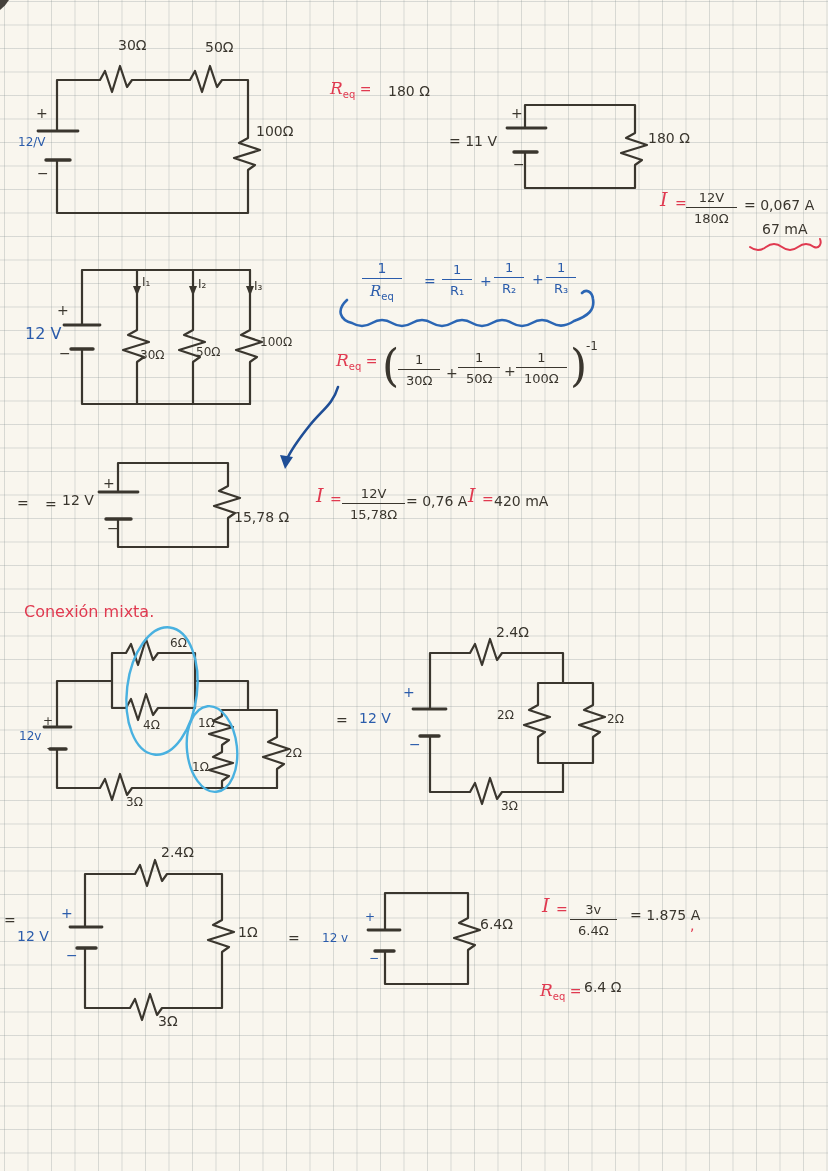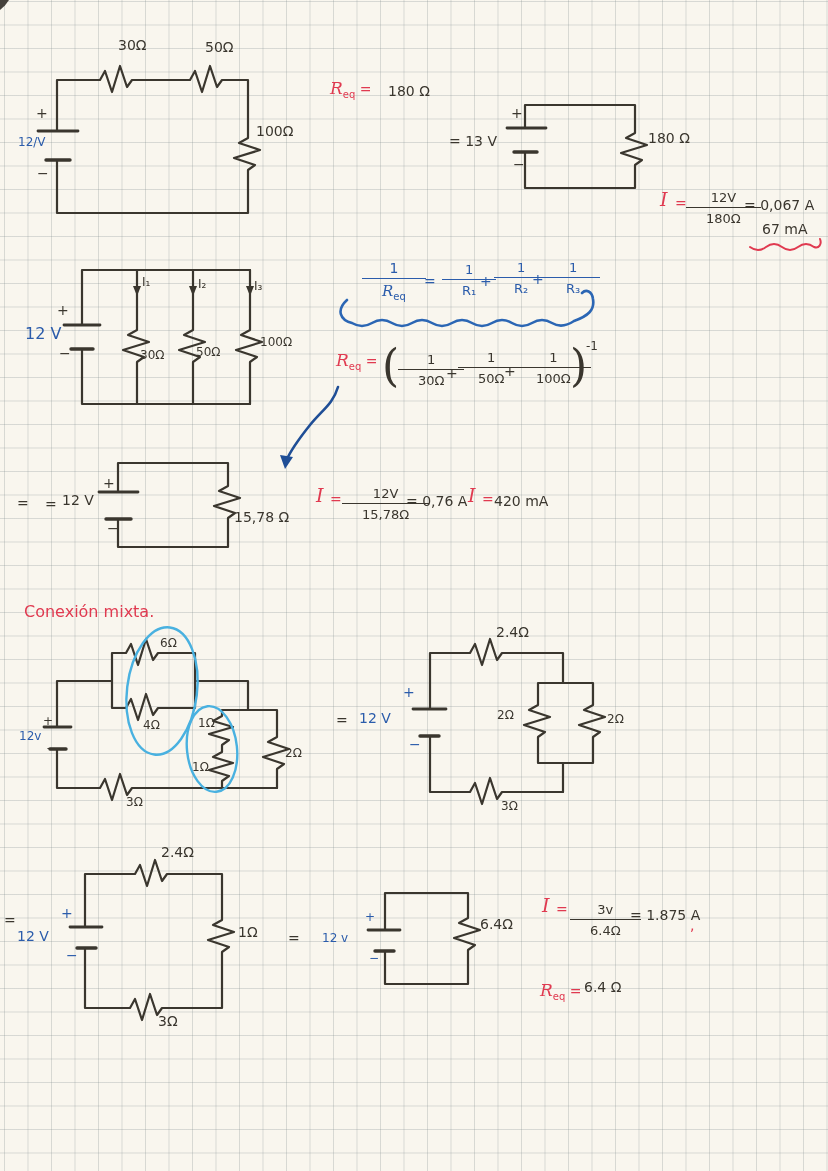--- a/index.html
+++ b/index.html
@@ -19,21 +19,21 @@
   .blue{color:#2b5cab;}
   .red{color:#e03a50;}
   .sm{font-size:12px;}
   .md{font-size:14px;}
   .lg{font-size:16px;}
   .ivar{font-family:"DejaVu Serif",serif; font-style:italic; font-size:19px;}
   .rvar{font-family:"DejaVu Serif",serif; font-style:italic; font-size:17px;}
   .sub{font-size:10px; vertical-align:-4px;}
   .frac{position:absolute; display:inline-flex; flex-direction:column; align-items:center; font-size:13px;}
   .frac .num{padding:0 4px 2px;}
-  .frac .den{border-top:1.6px solid currentColor; padding:3px 20px 0;}
+  .frac .den{border-top:1.6px solid currentColor; padding:3px 8px 0;}
   .paren{font-family:"DejaVu Serif",serif; font-size:44px; font-weight:300; line-height:1;}
   .exp{font-size:12px;}
   svg{position:absolute; left:0; top:0;}
   .corner-mark{position:absolute; left:0; top:0; width:9px; height:10px; background:#46423c; clip-path:polygon(0 0,100% 0,55% 55%,0 100%);}
 </style>
 </head>
 <body>
 
 <div id="page">
   <div class="corner-mark"></div>
@@ -102,21 +102,21 @@
 
   <span class="lbl" style="left:118px;top:38px;">30Ω</span>
   <span class="lbl" style="left:205px;top:40px;">50Ω</span>
   <span class="lbl" style="left:256px;top:124px;">100Ω</span>
   <span class="lbl" style="left:36px;top:106px;">+</span>
   <span class="lbl blue sm" style="left:18px;top:136px;">12/V</span>
   <span class="lbl" style="left:37px;top:166px;">−</span>
   <span class="lbl red" style="left:330px;top:80px;"><span class="rvar">R</span><span class="sub">eq</span> <span>=</span></span>
   <span class="lbl md" style="left:388px;top:84px;">180 Ω</span>
 
-  <span class="lbl md" style="left:449px;top:134px;">=  13 V</span>
+  <span class="lbl md" style="left:449px;top:134px;">=  11 V</span>
   <span class="lbl" style="left:511px;top:106px;">+</span>
   <span class="lbl" style="left:513px;top:157px;">−</span>
   <span class="lbl md" style="left:648px;top:131px;">180 Ω</span>
 
   <span class="lbl red ivar" style="left:660px;top:190px;">I</span>
   <span class="lbl red" style="left:675px;top:196px;">=</span>
   <span class="frac" style="left:686px;top:190px;">
     <span class="num">12V</span>
     <span class="den">180Ω</span>
   </span>
@@ -184,21 +184,21 @@
   <span class="frac" style="left:342px;top:486px;">
     <span class="num">12V</span>
     <span class="den">15,78Ω</span>
   </span>
   <span class="lbl md" style="left:406px;top:494px;">= 0,76 A</span>
   <span class="lbl red ivar" style="left:468px;top:486px;">I</span>
   <span class="lbl red" style="left:482px;top:492px;">=</span>
   <span class="lbl md" style="left:494px;top:494px;">420 mA</span>
 
   <span class="lbl red lg" style="left:24px;top:604px;">Conexión mixta.</span>
-  <span class="lbl sm" style="left:160px;top:637px;text-align:center;">6Ω</span>
+  <span class="lbl sm" style="left:170px;top:637px;text-align:center;">6Ω</span>
   <span class="lbl sm" style="left:143px;top:719px;">4Ω</span>
   <span class="lbl sm" style="left:198px;top:717px;">1Ω</span>
   <span class="lbl sm" style="left:192px;top:761px;">1Ω</span>
   <span class="lbl sm" style="left:285px;top:747px;">2Ω</span>
   <span class="lbl sm" style="left:126px;top:796px;">3Ω</span>
   <span class="lbl blue sm" style="left:19px;top:730px;">12v</span>
   <span class="lbl sm" style="left:43px;top:715px;">+</span>
   <span class="lbl sm" style="left:46px;top:742px;">−</span>
 
   <span class="lbl" style="left:336px;top:713px;">=</span>

